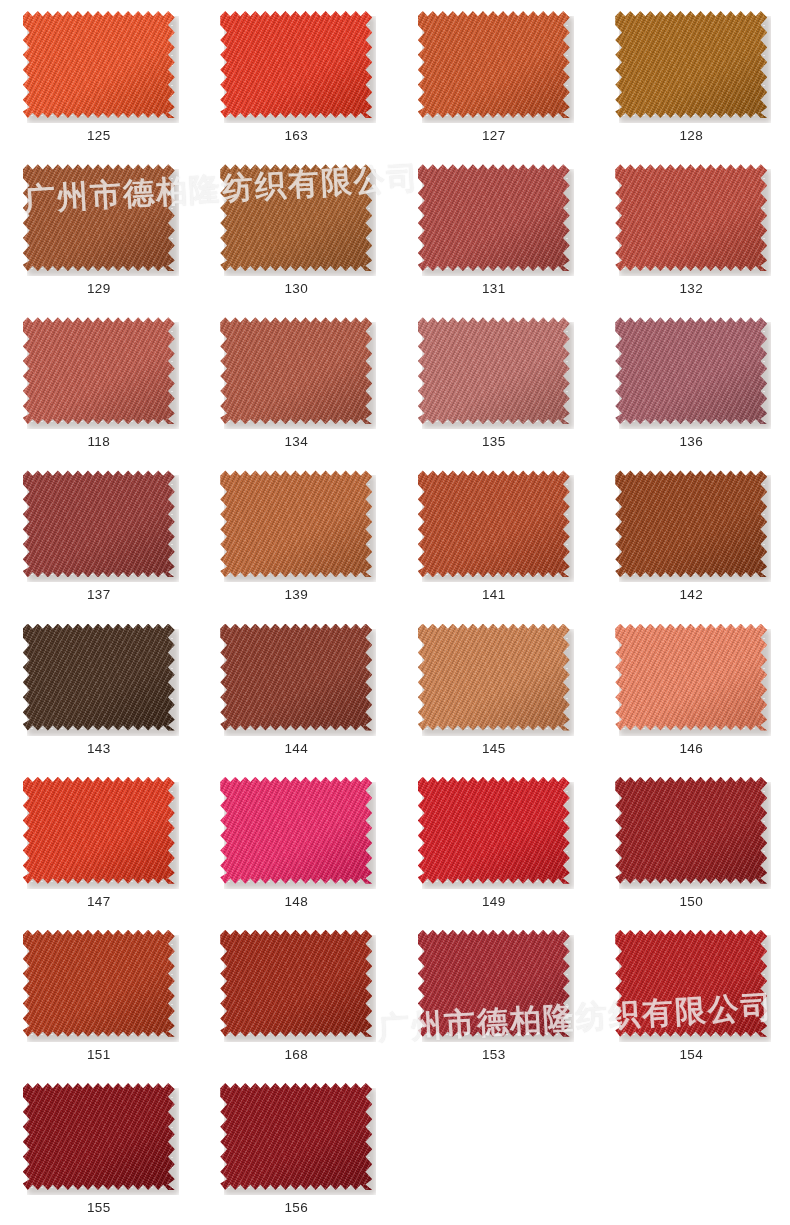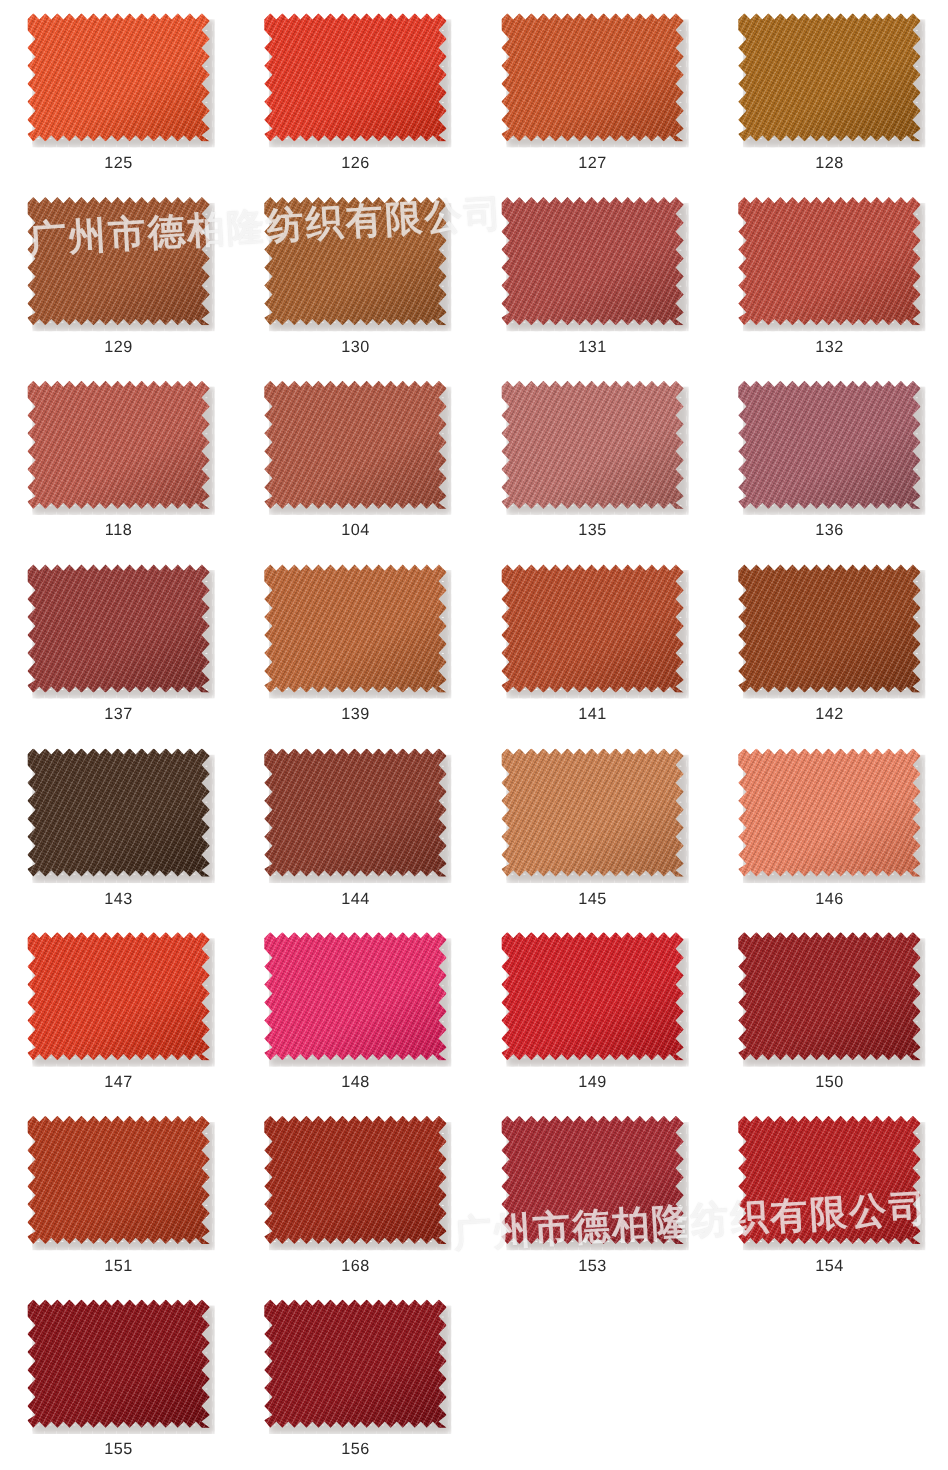--- a/index.html
+++ b/index.html
@@ -131,21 +131,21 @@
           <div class="shadow"></div>
           <div class="fabric" style="background: linear-gradient(150deg, rgb(240, 84, 42) 0%, rgb(240, 84, 42) 58%, rgb(200, 61, 21) 100%);"></div>
         </div>
         <div class="swatch-label">125</div>
       </div>
       <div class="cell">
         <div class="swatch">
           <div class="shadow"></div>
           <div class="fabric" style="background: linear-gradient(150deg, rgb(234, 56, 36) 0%, rgb(234, 56, 36) 58%, rgb(194, 37, 15) 100%);"></div>
         </div>
-        <div class="swatch-label">126</div>
+        <div class="swatch-label">163</div>
       </div>
       <div class="cell">
         <div class="swatch">
           <div class="shadow"></div>
           <div class="fabric" style="background: linear-gradient(150deg, rgb(208, 87, 42) 0%, rgb(208, 87, 42) 58%, rgb(168, 64, 26) 100%);"></div>
         </div>
         <div class="swatch-label">127</div>
       </div>
       <div class="cell">
         <div class="swatch">
@@ -187,21 +187,21 @@
           <div class="shadow"></div>
           <div class="fabric" style="background: linear-gradient(150deg, rgb(192, 91, 77) 0%, rgb(192, 91, 77) 58%, rgb(155, 67, 55) 100%);"></div>
         </div>
         <div class="swatch-label">118</div>
       </div>
       <div class="cell">
         <div class="swatch">
           <div class="shadow"></div>
           <div class="fabric" style="background: linear-gradient(150deg, rgb(181, 90, 69) 0%, rgb(181, 90, 69) 58%, rgb(145, 66, 48) 100%);"></div>
         </div>
-        <div class="swatch-label">104</div>
+        <div class="swatch-label">134</div>
       </div>
       <div class="cell">
         <div class="swatch">
           <div class="shadow"></div>
           <div class="fabric" style="background: linear-gradient(150deg, rgb(192, 113, 108) 0%, rgb(192, 113, 108) 58%, rgb(157, 86, 80) 100%);"></div>
         </div>
         <div class="swatch-label">135</div>
       </div>
       <div class="cell">
         <div class="swatch">

